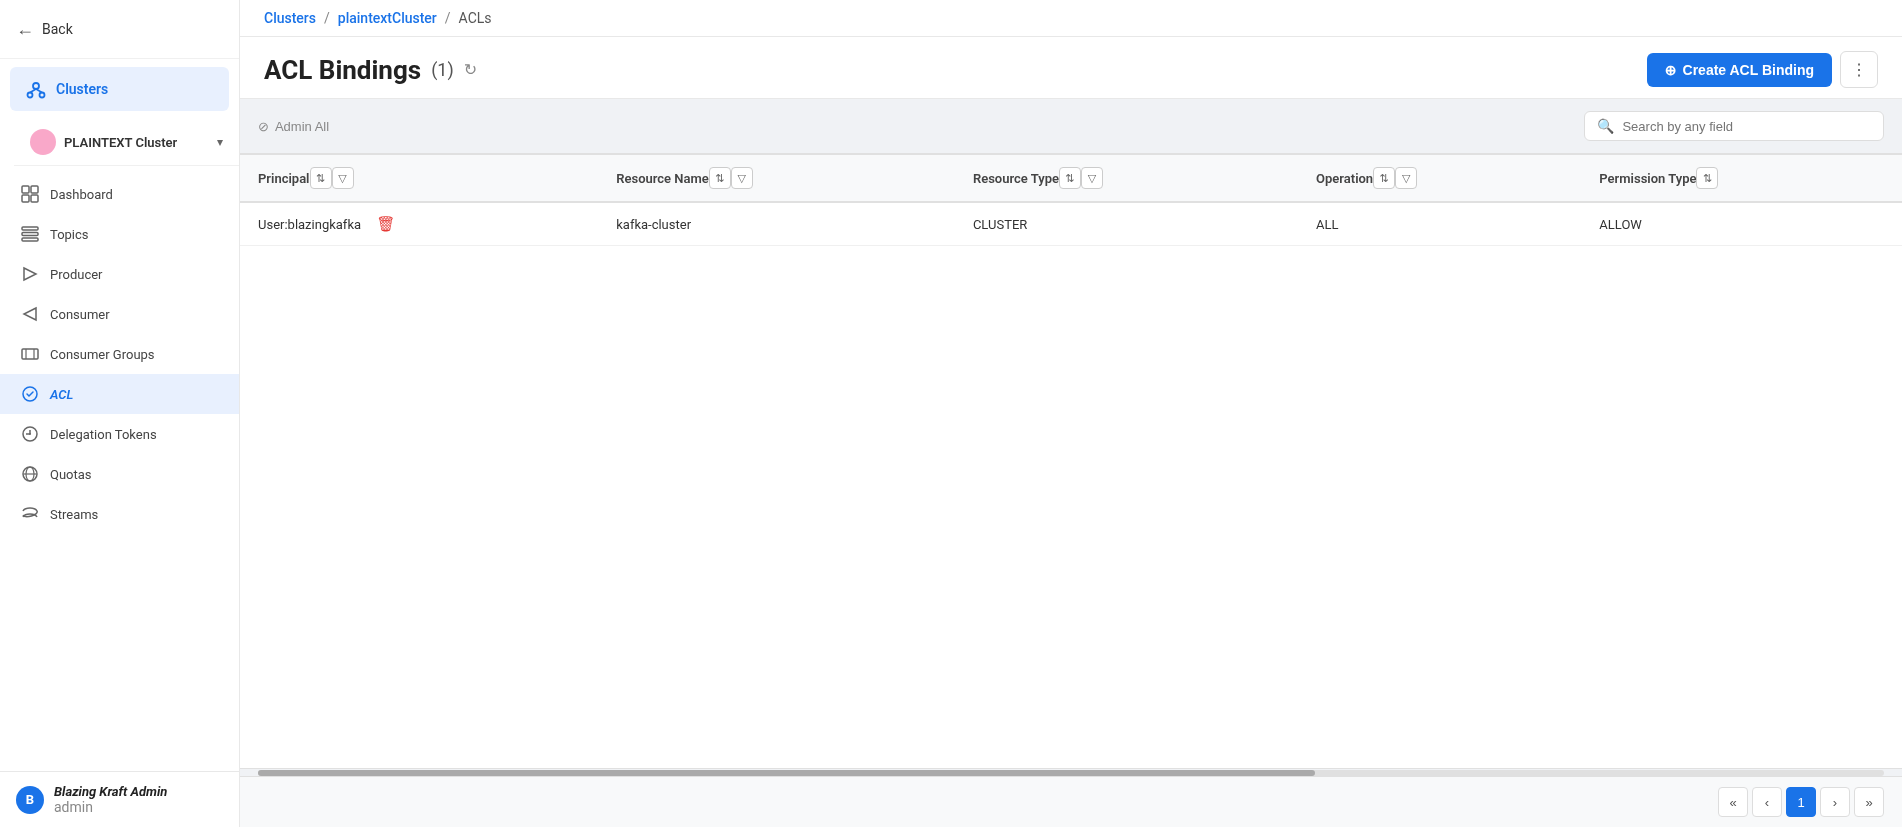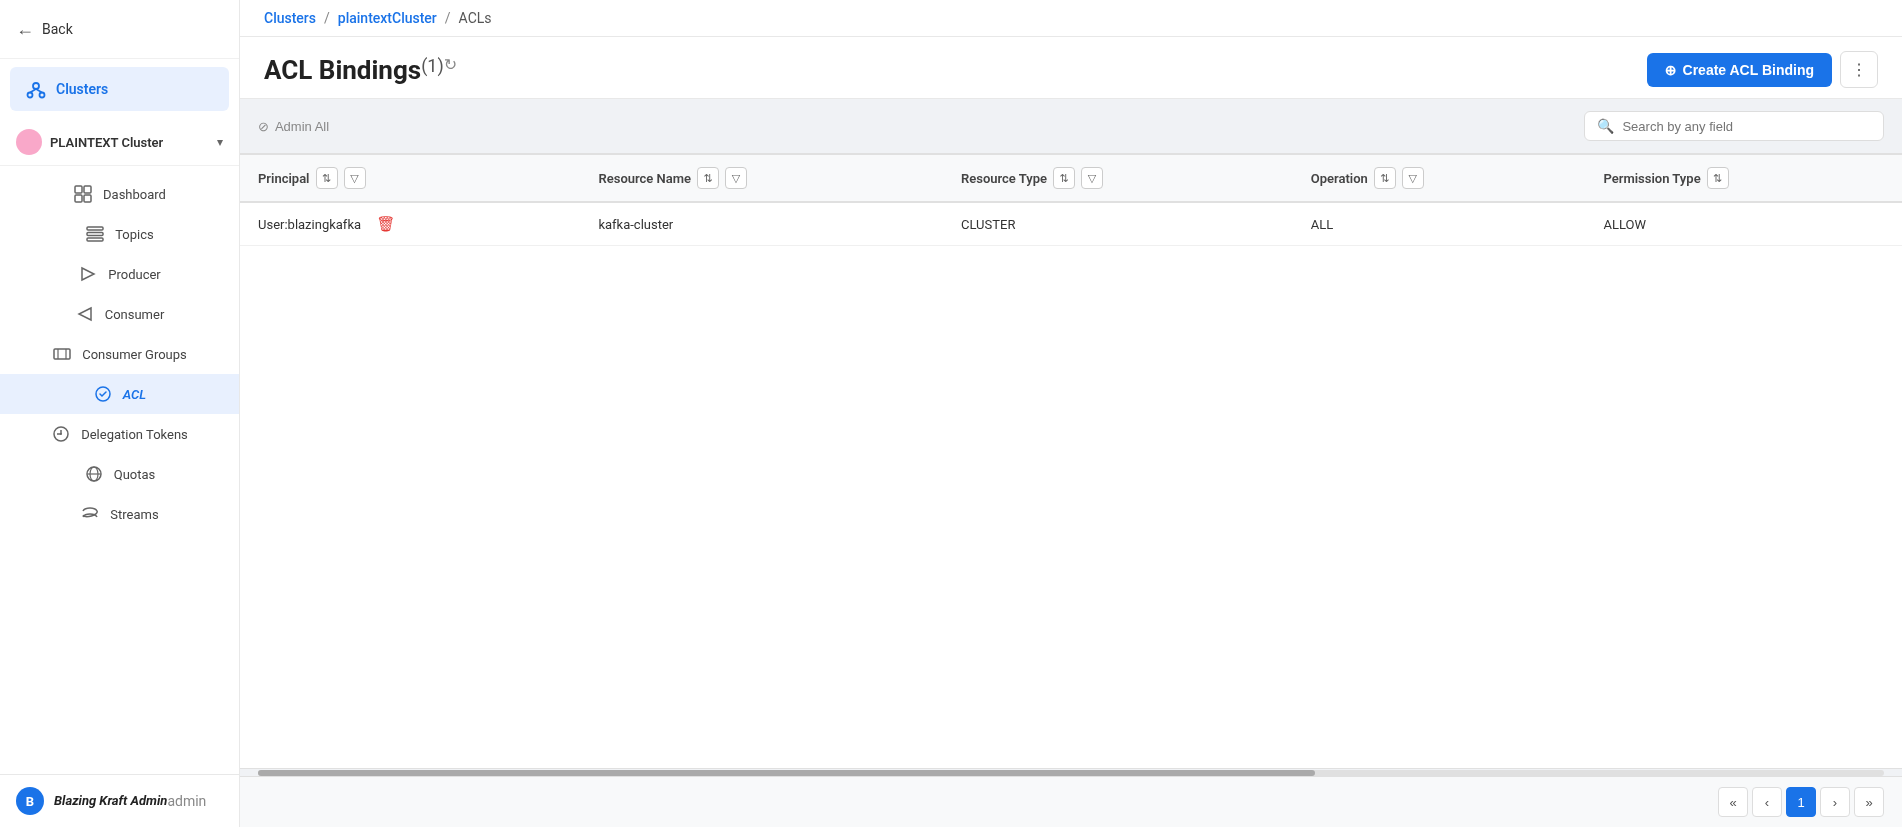--- a/index.html
+++ b/index.html
@@ -7,67 +7,67 @@
 
     
     .sidebar { width: 240px; background: #fff; border-right: 1px solid #e8e8e8; display: flex; flex-direction: column; flex-shrink: 0; height: 100%; }
     .sidebar-back { display: flex; align-items: center; gap: 8px; padding: 18px 16px; color: #333; cursor: pointer; font-size: 14px; border-bottom: 1px solid #f0f0f0; }
     .back-arrow { font-size: 18px; color: #555; }
 
     .sidebar-clusters { display: flex; align-items: center; gap: 10px; padding: 12px 16px; background: #e8f0fe; border-radius: 6px; margin: 8px 10px; cursor: pointer; }
     .sidebar-clusters-icon { width: 20px; height: 20px; color: #1a73e8; font-size: 16px; }
     .sidebar-clusters-label { font-weight: 600; color: #1a73e8; font-size: 14px; }
 
-    .cluster-selector { display: flex; align-items: center; gap: 8px; padding: 10px 16px; cursor: pointer; border-bottom: 1px solid #f0f0f0; }
+    .cluster-selector { display: flex; align-items: center; gap: 8px; padding: 10px 16px; cursor: pointer; border-bottom: 1px solid #f0f0f0; margin-left: 14px; }
     .cluster-avatar { width: 26px; height: 26px; border-radius: 50%; background: #f4a; display: flex; align-items: center; justify-content: center; font-size: 10px; }
     .cluster-name { font-size: 13px; font-weight: 600; color: #333; flex: 1; }
     .chevron-down { color: #666; font-size: 12px; }
 
     .nav-items { flex: 1; overflow-y: auto; padding: 8px 0; }
-    .nav-item { display: flex; align-items: center; gap: 10px; padding: 10px 20px; cursor: pointer; color: #444; font-size: 13px; border-radius: 0; justify-content: center; }
+    .nav-item { display: flex; align-items: center; gap: 10px; padding: 10px 20px; cursor: pointer; color: #444; font-size: 13px; border-radius: 0; }
     .nav-item.active { background: #e8f0fe; color: #1a73e8; font-weight: 600; font-style: italic; }
     .nav-item.active .nav-icon { color: #1a73e8; }
     .nav-icon { width: 20px; height: 20px; display: flex; align-items: center; justify-content: center; color: #666; font-size: 15px; flex-shrink: 0; }
 
     .sidebar-footer { padding: 12px 16px; border-top: 1px solid #e8e8e8; display: flex; align-items: center; gap: 10px; }
     .footer-avatar { width: 28px; height: 28px; border-radius: 50%; background: #1a73e8; color: #fff; display: flex; align-items: center; justify-content: center; font-size: 13px; font-weight: 700; flex-shrink: 0; }
-    .footer-user { display: flex; flex-direction: row; }
+    .footer-user { display: flex; flex-direction: column; }
     .footer-username { font-size: 13px; font-weight: 700; color: #222; font-style: italic; }
     .footer-role { font-size: 14px; color: #888; }
 
     
     .main { flex: 1; display: flex; flex-direction: column; overflow: hidden; }
 
     .topbar { display: flex; align-items: center; padding: 10px 24px; background: #fff; border-bottom: 1px solid #e8e8e8; gap: 6px; }
     .breadcrumb-link { color: #1a73e8; cursor: pointer; font-size: 14px; font-weight: 500; }
     .breadcrumb-sep { color: #888; font-size: 14px; margin: 0 2px; }
     .breadcrumb-current { color: #555; font-size: 14px; }
 
     .page-header { display: flex; align-items: center; justify-content: space-between; padding: 14px 24px 10px; background: #fff; border-bottom: 1px solid #e8e8e8; }
-    .page-title-row { display: flex; align-items: flex-start; }
+    .page-title-row { display: flex; align-items: center; gap: 10px; }
     .page-title { font-size: 26px; font-weight: 700; color: #222; }
     .title-count { font-size: 18px; font-weight: 400; color: #555; }
     .refresh-icon { color: #888; cursor: pointer; font-size: 16px; }
     .header-actions { display: flex; align-items: center; gap: 8px; }
     .create-btn { background: #1a73e8; color: #fff; border: none; padding: 9px 18px; border-radius: 6px; cursor: pointer; font-size: 14px; font-weight: 600; display: flex; align-items: center; gap: 6px; }
     .more-btn { background: none; border: 1px solid #ddd; padding: 8px 10px; border-radius: 6px; cursor: pointer; font-size: 16px; color: #555; display: flex; align-items: center; }
 
     .content-area { flex: 1; display: flex; flex-direction: column; overflow: hidden; background: #f0f2f5; padding: 0; }
 
     .table-toolbar { display: flex; align-items: center; justify-content: space-between; padding: 12px 18px; background: #f0f2f5; border-bottom: 1px solid #e0e0e0; }
     .clear-all-btn { display: flex; align-items: center; gap: 6px; background: none; border: none; color: #888; cursor: pointer; font-size: 13px; }
     .search-box { display: flex; align-items: center; background: #fff; border: 1px solid #ddd; border-radius: 6px; padding: 6px 12px; gap: 8px; width: 300px; }
     .search-icon { color: #aaa; font-size: 14px; }
     .search-input { border: none; outline: none; font-size: 13px; color: #a21caf; width: 100%; background: transparent; }
 
     .table-container { flex: 1; overflow: auto; background: #fff; margin: 0; border-top: 1px solid #e0e0e0; }
     table { width: 100%; border-collapse: collapse; min-width: 800px; }
     thead tr { background: #f8f9fa; border-bottom: 2px solid #e0e0e0; }
     th { padding: 12px 18px; text-align: left; font-size: 13px; font-weight: 600; color: #444; white-space: nowrap; }
-    .th-inner { display: flex; align-items: center; gap: 6px; }
+    .th-inner { display: flex; align-items: center; }
     .sort-btn { display: flex; align-items: center; justify-content: center; width: 22px; height: 22px; border: 1px solid #ccc; border-radius: 4px; cursor: pointer; font-size: 11px; color: #666; background: #fff; }
     .filter-btn { display: flex; align-items: center; justify-content: center; width: 22px; height: 22px; border: 1px solid #ccc; border-radius: 4px; cursor: pointer; font-size: 11px; color: #666; background: #fff; }
     tbody tr { border-bottom: 1px solid #f0f0f0; }
     td { padding: 12px 18px; font-size: 13px; color: #333; }
 
     .table-footer { display: flex; align-items: center; justify-content: flex-end; padding: 10px 18px; background: #f8f9fa; border-top: 1px solid #e0e0e0; gap: 4px; }
     .page-btn { display: flex; align-items: center; justify-content: center; width: 30px; height: 30px; border: 1px solid #ddd; border-radius: 4px; cursor: pointer; font-size: 13px; color: #555; background: #fff; }
     .page-btn.active { background: #1a73e8; color: #fff; border-color: #1a73e8; }
 
     .scrollbar-row { height: 8px; background: #f0f2f5; display: flex; align-items: center; padding: 0 18px; border-top: 1px solid #e0e0e0; }

